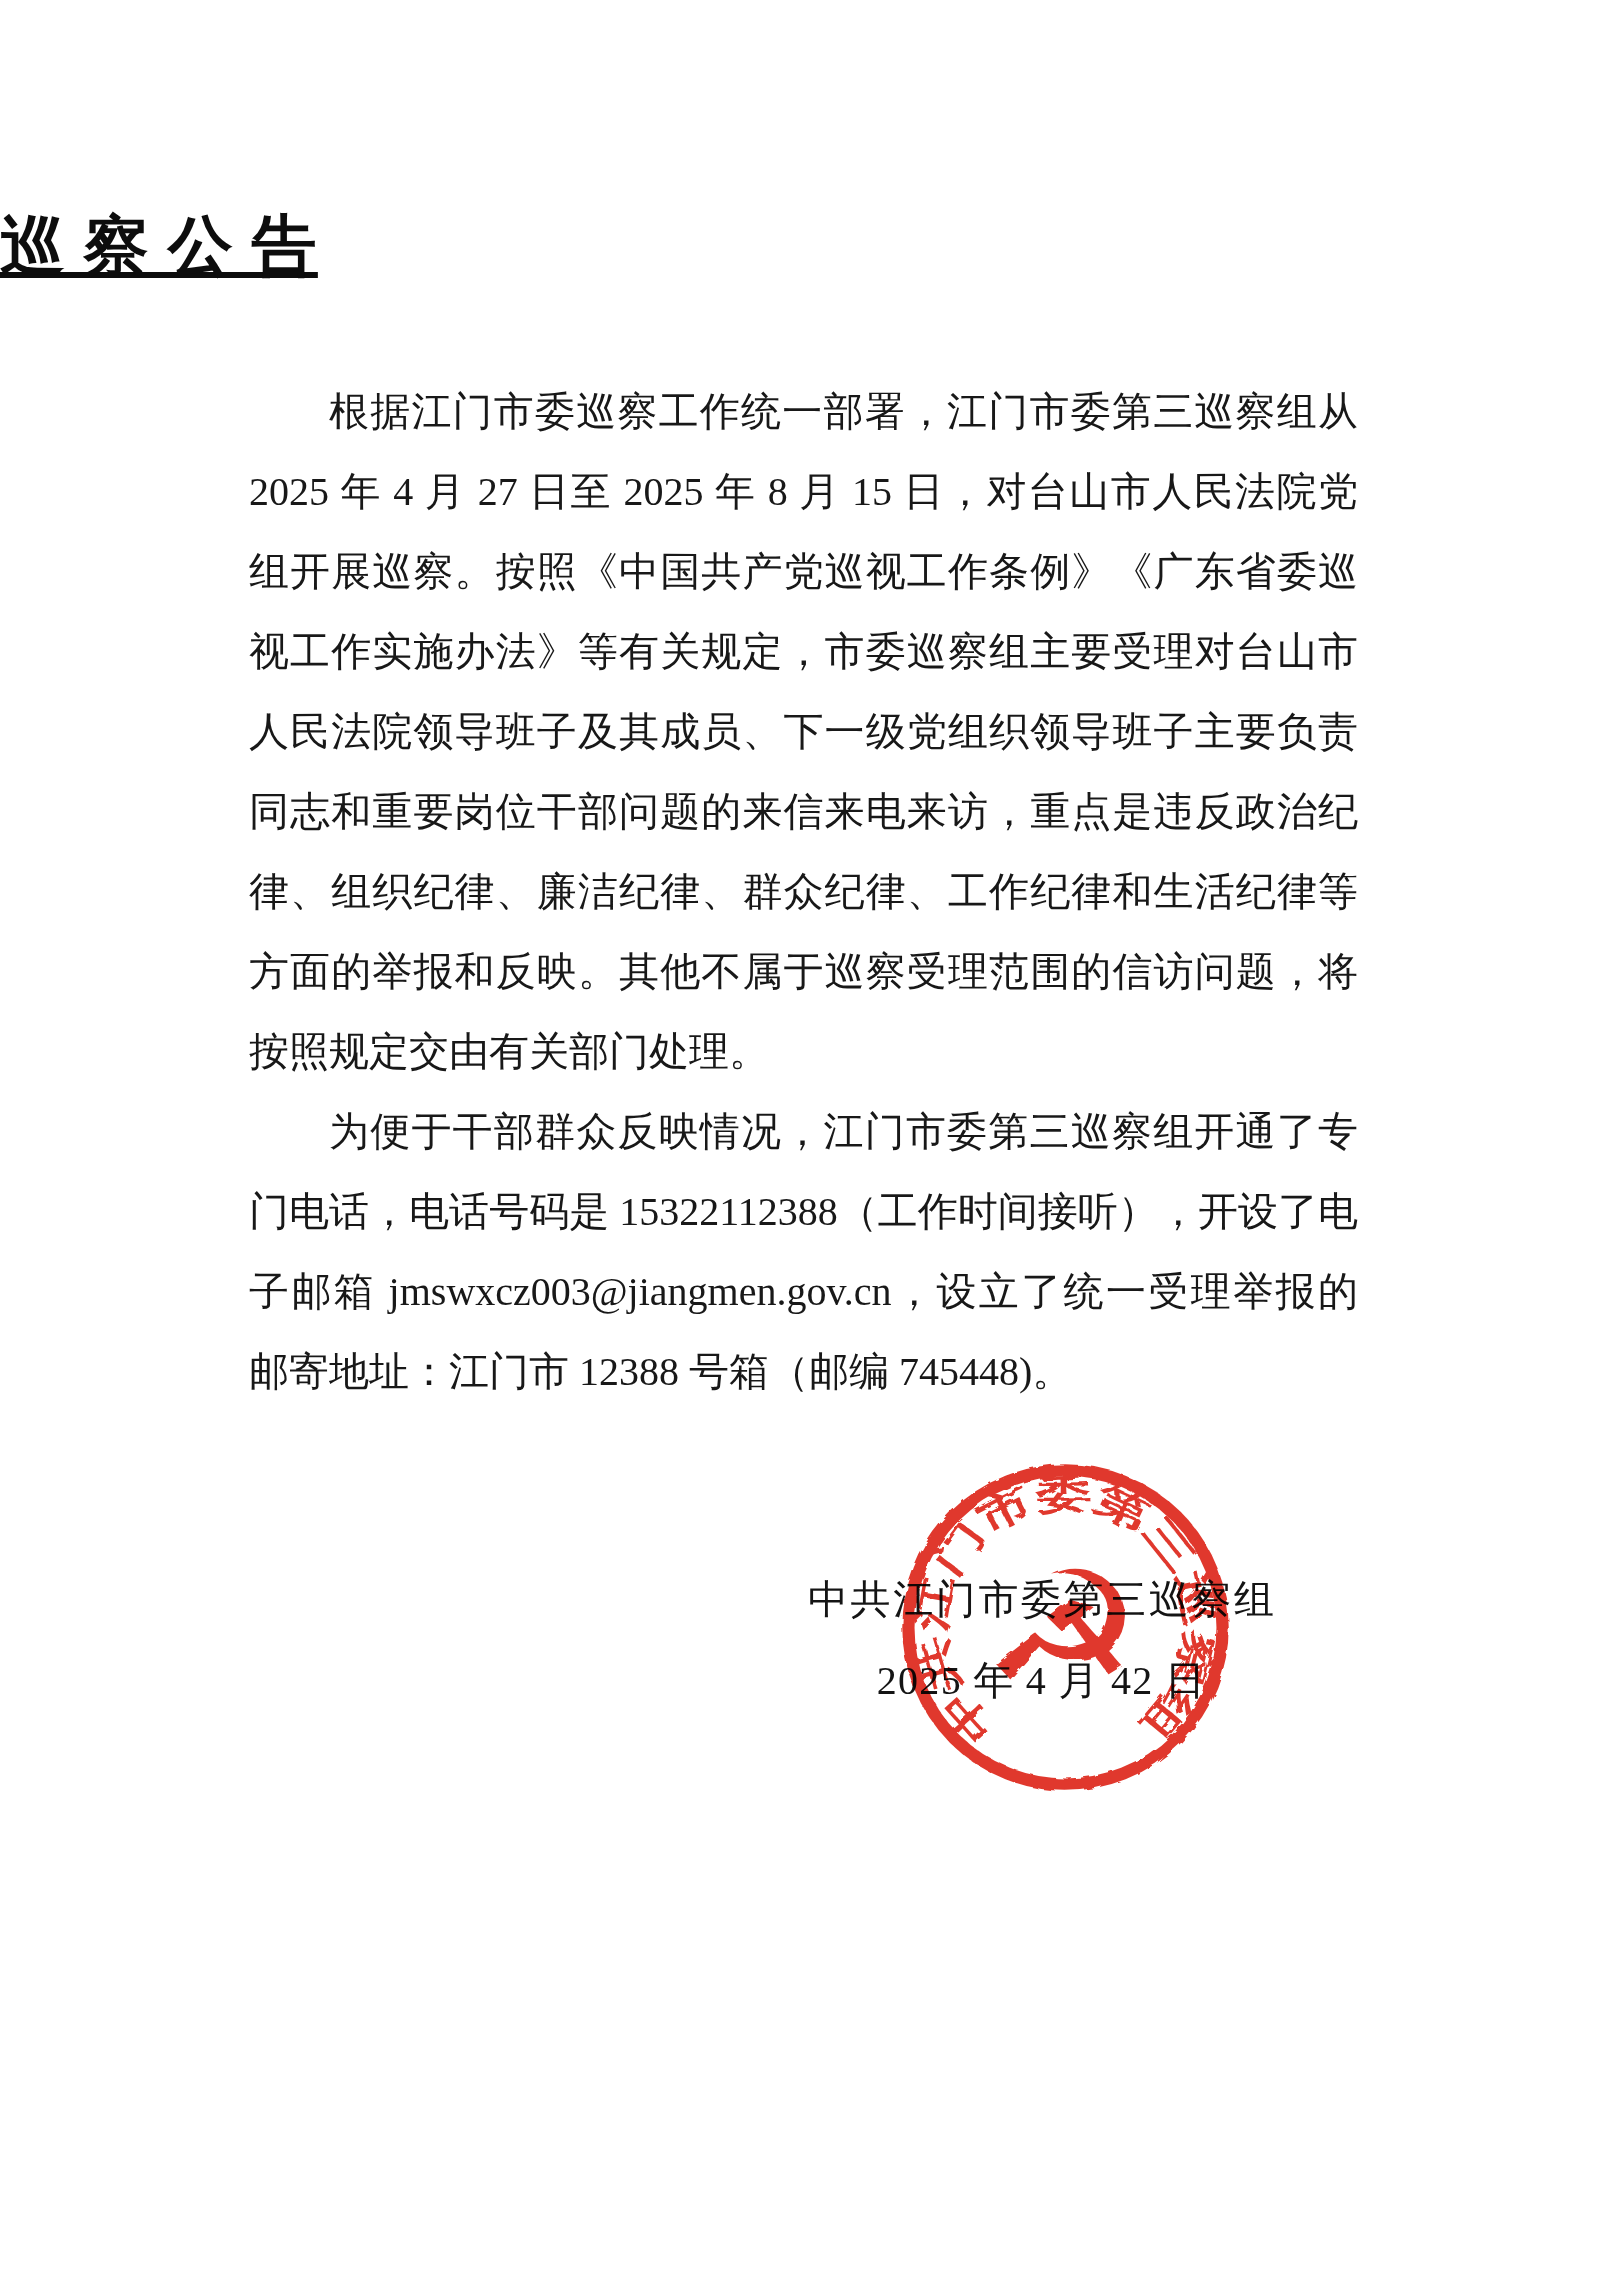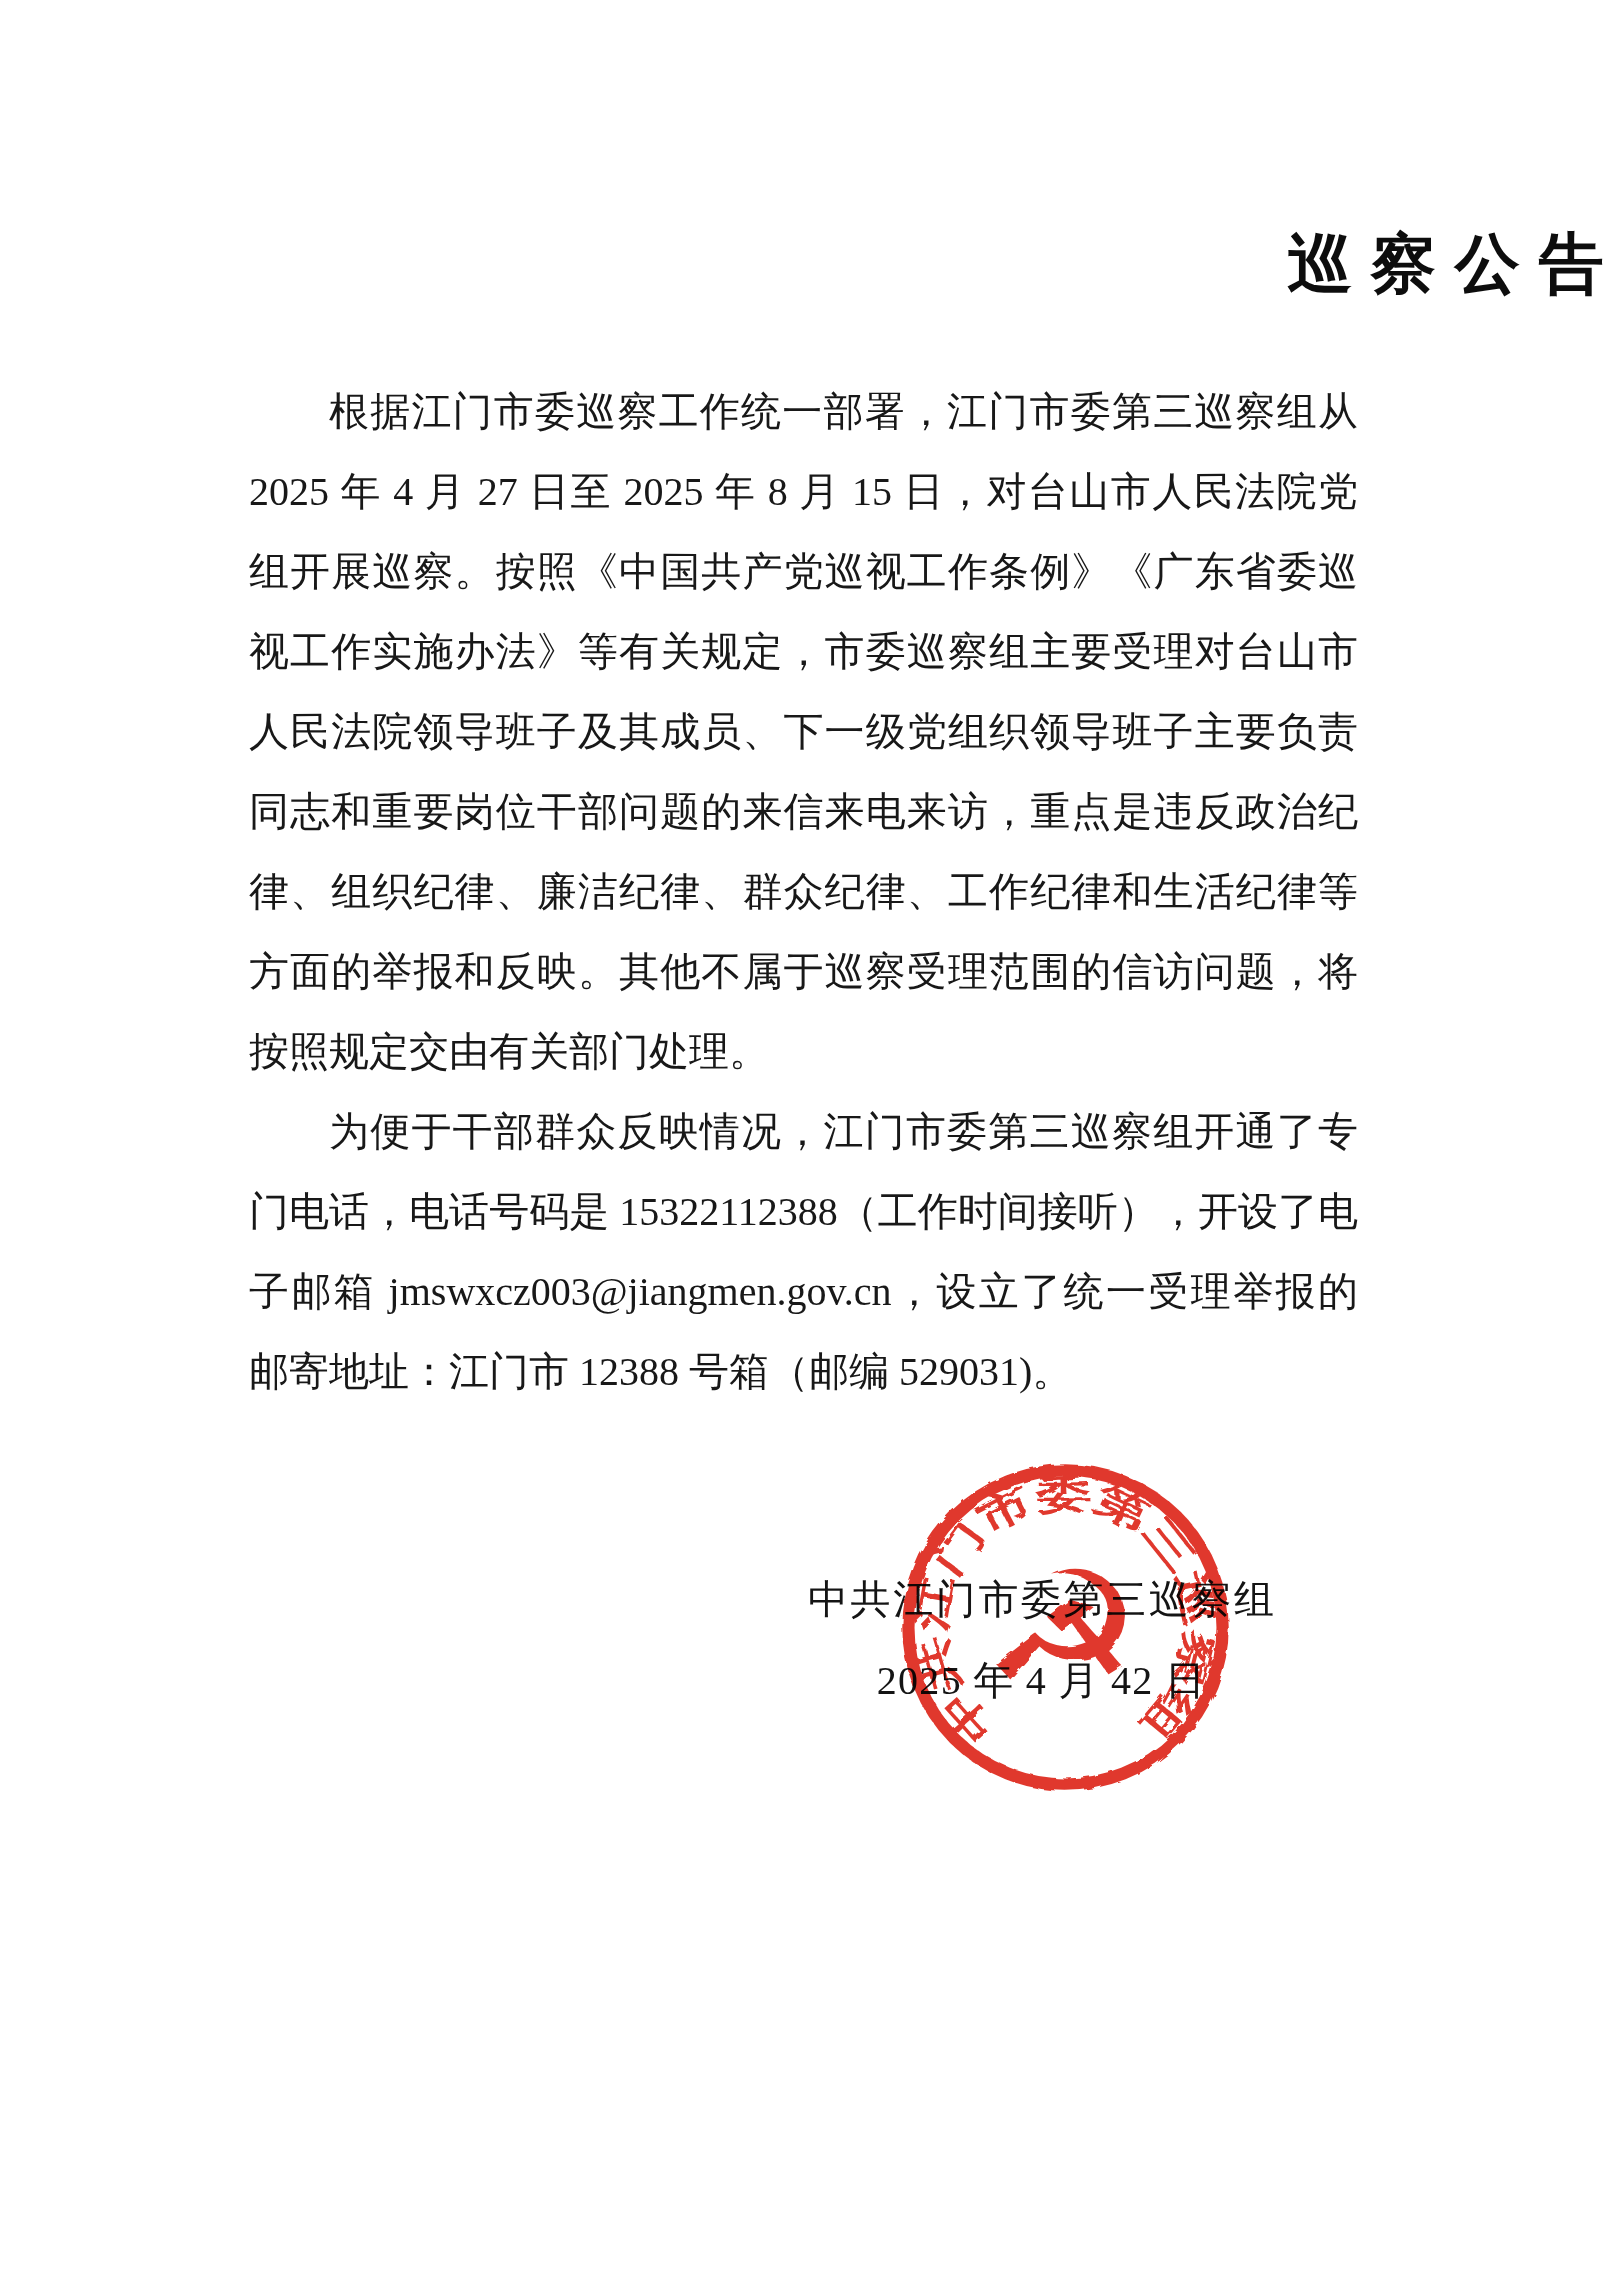--- a/index.html
+++ b/index.html
@@ -7,28 +7,29 @@
     position:relative;
     width:1605px;height:2295px;
     background:#ffffff;
     margin:0 auto;
     overflow:hidden;
     font-family:"Liberation Serif","DejaVu Serif",serif;
     color:#151515;
   }
   .doc-title{
     position:absolute;
-    top:230px;left:0;width:100%;
-    text-align:right;
+    top:212px;left:0;width:100%;
+    text-align:left;
     font-size:65px;
     font-weight:bold;
     line-height:1.05;
     letter-spacing:1.3px;
     color:#0d0d0d;
     white-space:pre;
+    text-decoration:underline;
   }
   .doc-body{
     position:absolute;
     left:249px;top:372px;width:1109px;
     font-size:40px;
     line-height:80px;
     text-align:justify;
     text-justify:inter-character;
     color:#181818;
   }
@@ -69,21 +70,21 @@
 </style>
 </head>
 <body>
 
 <div class="page">
 
   <div class="doc-title">巡 察 公 告</div>
 
   <div class="doc-body">
     <p>根据江门市委巡察工作统一部署，江门市委第三巡察组从 2025 年 4 月 27 日至 2025 年 8 月 15 日，对台山市人民法院党组开展巡察。按照《中国共产党巡视工作条例》《广东省委巡视工作实施办法》等有关规定，市委巡察组主要受理对台山市人民法院领导班子及其成员、下一级党组织领导班子主要负责同志和重要岗位干部问题的来信来电来访，重点是违反政治纪律、组织纪律、廉洁纪律、群众纪律、工作纪律和生活纪律等方面的举报和反映。其他不属于巡察受理范围的信访问题，将按照规定交由有关部门处理。</p>
-    <p>为便于干部群众反映情况，江门市委第三巡察组开通了专门电话，电话号码是 15322112388（工作时间接听），开设了电子邮箱 jmswxcz003@jiangmen.gov.cn，设立了统一受理举报的邮寄地址：江门市 12388 号箱（邮编 529031)。</p>
+    <p>为便于干部群众反映情况，江门市委第三巡察组开通了专门电话，电话号码是 15322112388（工作时间接听），开设了电子邮箱 jmswxcz003@jiangmen.gov.cn，设立了统一受理举报的邮寄地址：江门市 12388 号箱（邮编 745448)。</p>
   </div>
 
   <div class="signature-block">
     <div class="signature-line">中共江门市委第三巡察组</div>
     <div class="date-line">2025 年 4 月 42 日</div>
   </div>
 
   <div class="seal">
     <svg viewBox="0 0 512 512" xmlns="http://www.w3.org/2000/svg">
       <defs>

